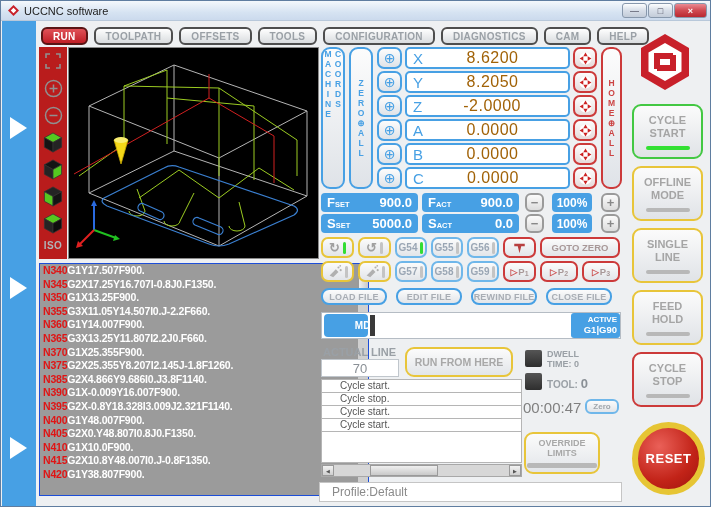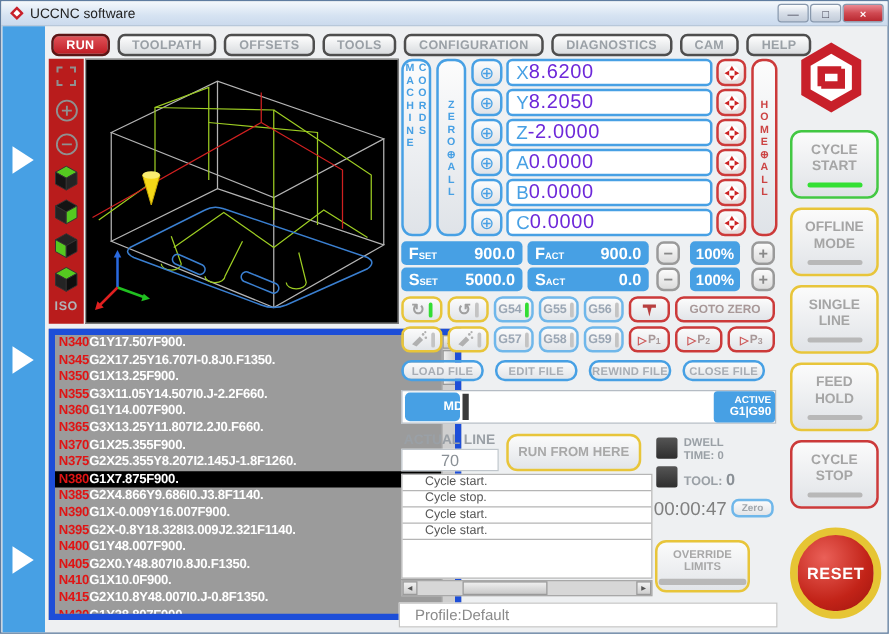--- a/index.html
+++ b/index.html
@@ -31,21 +31,21 @@
   
   .vtoolbar { position:absolute; left:38px; top:46px; width:28px; height:212px;
               background:#b91c1c; display:flex; flex-direction:column; align-items:center; padding-top:4px; gap:7px; }
   .vicon { width:20px; height:20px; display:flex; align-items:center; justify-content:center; }
   .iso-label { font-size:10px; font-weight:bold; color:#b0b4b8; letter-spacing:.5px; }
   
   .viewport { position:absolute; left:67px; top:46px; width:251px; height:212px;
               background:#000; border:1px solid #8a8a8a; }
   
   .gcodelist { position:absolute; left:38px; top:262px; width:330px; height:233px;
-               background:#9b9b9b; border:5px solid #1d4ed8; overflow:hidden; }
+               background:#9b9b9b; border:1px solid #1d4ed8; overflow:hidden; }
   .gline { height:13.6px; line-height:13.6px; font-size:10.5px; font-weight:bold;
            white-space:nowrap; padding-left:3px; letter-spacing:-0.2px; }
   .gline.current { background:#000; }
   .gnum { color:#e01414; }
   .gcode { color:#fff; }
   .vscroll { position:absolute; right:0; top:0; width:11px; height:231px; background:#cfcfcf; border-left:1px solid #9a9a9a; }
   .sarrow { position:absolute; left:0; width:11px; height:11px; background:linear-gradient(#f2f2f2,#cfcfcf);
             border:1px solid #9a9a9a; font-size:5px; color:#555; display:flex; align-items:center; justify-content:center; }
   .sthumb { position:absolute; left:0; top:12px; width:11px; height:28px;
             background:linear-gradient(90deg,#efefef,#c9c9c9); border:1px solid #9a9a9a; }
@@ -57,21 +57,21 @@
   .vbtn.red { border-color:#cc3a3a; color:#cc4444; }
   
   .dro-rows { position:absolute; left:376px; top:46px; width:220px; }
   .dro-row { display:flex; height:22px; margin-bottom:2px; align-items:center; }
   .zbtn { width:25px; height:22px; border:2px solid #47a0e4; border-radius:7px;
           background:linear-gradient(#fcfcfc,#dfe3e8); color:#47a0e4; font-size:14px;
           display:flex; align-items:center; justify-content:center; }
   .afield { flex:1; height:22px; margin:0 3px; border:2px solid #47a0e4; border-radius:5px;
             background:#fff; display:flex; align-items:center; padding:0 6px; }
   .alabel { font-size:15px; color:#47a0e4; }
-  .avalue { flex:1; text-align:left; font-size:16px; color:#6d28d9; letter-spacing:.5px; }
+  .avalue { flex:1; text-align:center; font-size:16px; color:#a16207; letter-spacing:.5px; }
   .hbtn { width:24px; height:22px; border:2px solid #cc3a3a; border-radius:7px;
           background:linear-gradient(#fcfcfc,#e6dada); display:flex; align-items:center; justify-content:center; }
   
   .fbox { position:absolute; height:19px; background:#47a0e4; border-radius:4px; color:#fff;
           display:flex; align-items:center; padding:0 6px; }
   .fletter { font-size:13px; font-weight:bold; }
   .fsub { font-size:7.5px; font-weight:bold; margin-top:4px; }
   .fval { flex:1; text-align:right; font-size:13px; font-weight:bold; }
   .pmbtn { position:absolute; width:19px; height:19px; border:2px solid #9a9a9a; border-radius:6px;
            background:linear-gradient(#fbfbfb,#dcdcdc); color:#888; font-size:13px; font-weight:bold;
@@ -285,21 +285,20 @@
   <div class="gcodelist">
     <div id="gcode-lines">
         <div class="gline"><span class="gnum">N340</span><span class="gcode">G1Y17.507F900.</span></div>
         <div class="gline"><span class="gnum">N345</span><span class="gcode">G2X17.25Y16.707I-0.8J0.F1350.</span></div>
         <div class="gline"><span class="gnum">N350</span><span class="gcode">G1X13.25F900.</span></div>
         <div class="gline"><span class="gnum">N355</span><span class="gcode">G3X11.05Y14.507I0.J-2.2F660.</span></div>
         <div class="gline"><span class="gnum">N360</span><span class="gcode">G1Y14.007F900.</span></div>
         <div class="gline"><span class="gnum">N365</span><span class="gcode">G3X13.25Y11.807I2.2J0.F660.</span></div>
         <div class="gline"><span class="gnum">N370</span><span class="gcode">G1X25.355F900.</span></div>
         <div class="gline"><span class="gnum">N375</span><span class="gcode">G2X25.355Y8.207I2.145J-1.8F1260.</span></div>
-        <div class="gline current"><span class="gnum">N380</span><span class="gcode">G1X7.875F900.</span></div>
         <div class="gline"><span class="gnum">N385</span><span class="gcode">G2X4.866Y9.686I0.J3.8F1140.</span></div>
         <div class="gline"><span class="gnum">N390</span><span class="gcode">G1X-0.009Y16.007F900.</span></div>
         <div class="gline"><span class="gnum">N395</span><span class="gcode">G2X-0.8Y18.328I3.009J2.321F1140.</span></div>
         <div class="gline"><span class="gnum">N400</span><span class="gcode">G1Y48.007F900.</span></div>
         <div class="gline"><span class="gnum">N405</span><span class="gcode">G2X0.Y48.807I0.8J0.F1350.</span></div>
         <div class="gline"><span class="gnum">N410</span><span class="gcode">G1X10.0F900.</span></div>
         <div class="gline"><span class="gnum">N415</span><span class="gcode">G2X10.8Y48.007I0.J-0.8F1350.</span></div>
         <div class="gline"><span class="gnum">N420</span><span class="gcode">G1Y38.807F900.</span></div>
       </div>
     <div class="vscroll">

